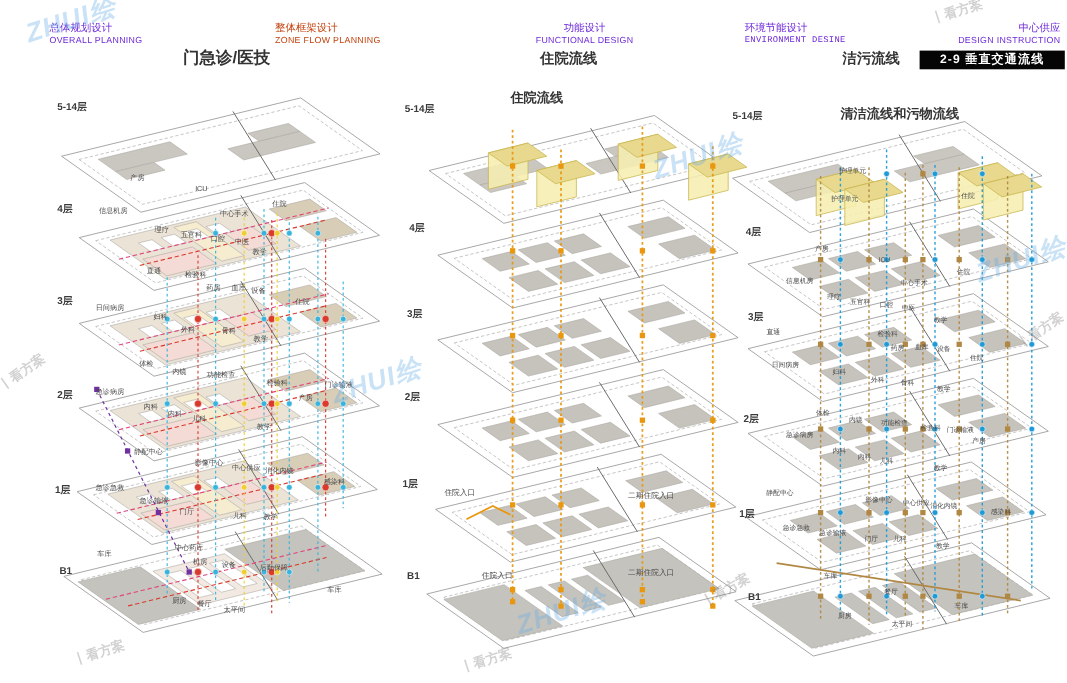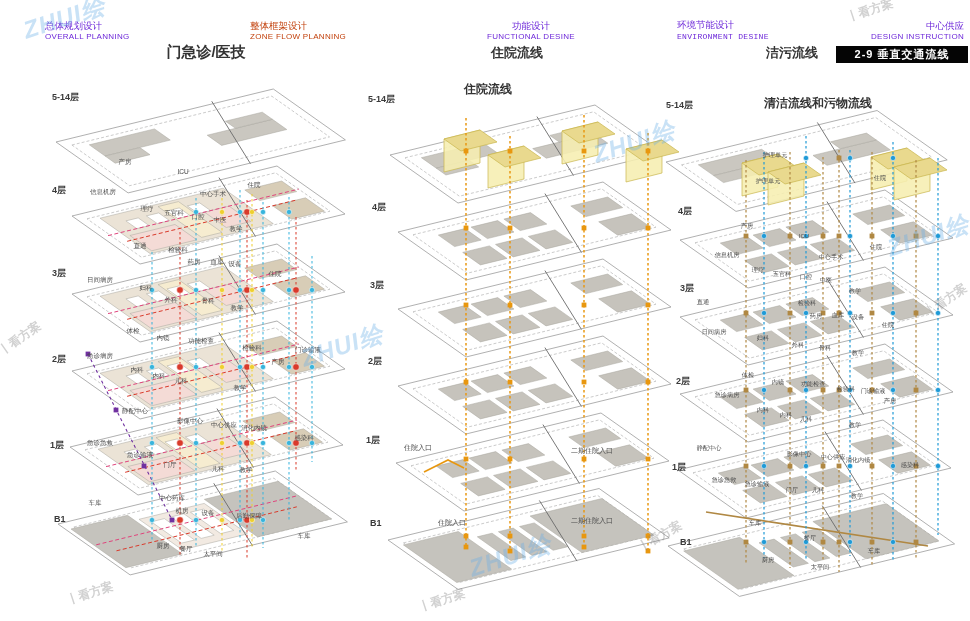--- a/index.html
+++ b/index.html
@@ -26,21 +26,21 @@
     <div class="nav-item nav-inactive" style="left: 45px;">
       <span class="nav-cn">总体规划设计</span>
       <span class="nav-en">OVERALL PLANNING</span>
     </div>
     <div class="nav-item nav-active" style="left: 250px;">
       <span class="nav-cn">整体框架设计</span>
       <span class="nav-en">ZONE FLOW PLANNING</span>
     </div>
     <div class="nav-item nav-inactive" style="left: 487px; text-align: center;">
       <span class="nav-cn">功能设计</span>
-      <span class="nav-en">FUNCTIONAL DESINE</span>
+      <span class="nav-en">FUNCTIONAL DESIGN</span>
     </div>
     <div class="nav-item nav-inactive" style="left: 677px; font-family: Liberation Mono, monospace;">
       <span class="nav-cn">环境节能设计</span>
       <span class="nav-en">ENVIRONMENT DESINE</span>
     </div>
     <div class="nav-item nav-inactive" style="right: 6px; text-align: right;">
       <span class="nav-cn">中心供应</span>
       <span class="nav-en">DESIGN INSTRUCTION</span>
     </div>
   </div>

